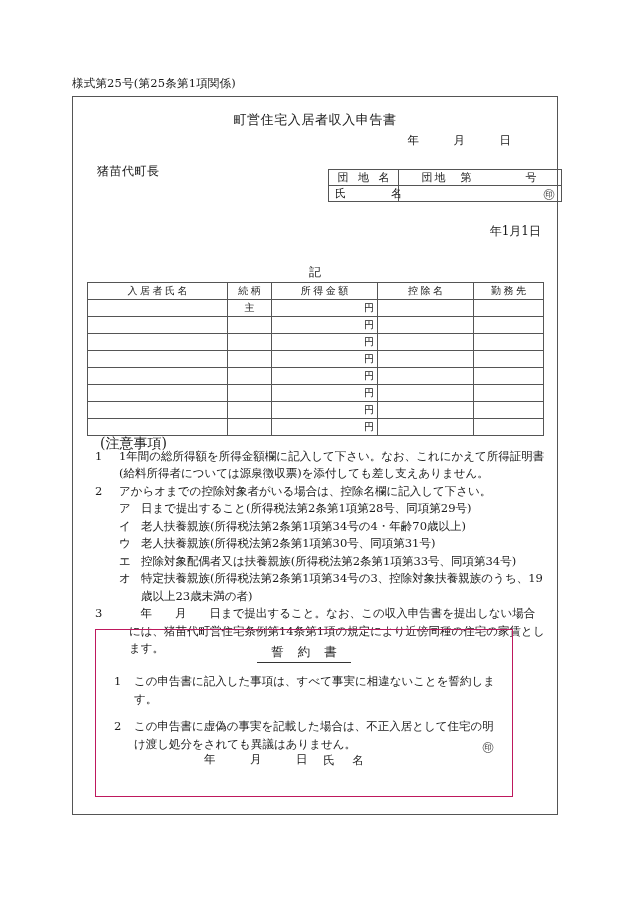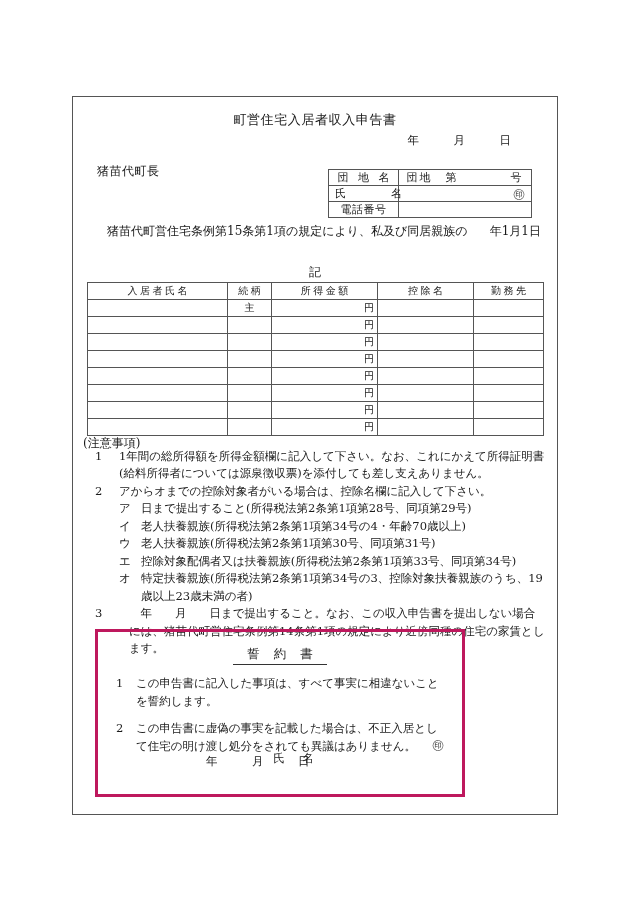--- a/index.html
+++ b/index.html
@@ -60,21 +60,21 @@
     left: 24px;
     top: 66px;
     font-size: 12px;
     letter-spacing: 0.5px;
   }
   
   .info-table {
     position: absolute;
     left: 255px;
     top: 72px;
-    width: 204px;
+    width: 234px;
     border-collapse: collapse;
     font-size: 11px;
     table-layout: fixed;
   }
   .info-table td {
     border: 1px solid #555;
     height: 16px;
     padding: 0 3px;
     box-sizing: border-box;
   }
@@ -146,23 +146,23 @@
   .col-name   { width: 140px; }
   .col-rel    { width: 44px;  }
   .col-amount { width: 106px; }
   .col-ded    { width: 96px;  }
   .col-work   { width: 70px;  }
   .cell-rel    { text-align: center; }
   .cell-amount { text-align: right; padding-right: 6px; }
   
   .notes-head {
     position: absolute;
-    left: 10px;
+    left: 27px;
     top: 338px;
-    font-size: 12px;
+    font-size: 14px;
   }
   .notes {
     position: absolute;
     left: 22px;
     right: 10px;
     top: 351px;
     font-size: 11.5px;
   }
   .note-item {
     display: flex;
@@ -189,23 +189,23 @@
   .sub-mark {
     flex: 0 0 auto;
     width: 22px;
   }
   .sub-body { flex: 1 1 auto; }
   
   .pledge {
     position: absolute;
     left: 22px;
     top: 532px;
-    width: 370px;
+    width: 418px;
     height: 168px;
-    border: 3px solid #be185d;
+    border: 1px solid #be185d;
     box-sizing: border-box;
   }
   .pledge-title {
     position: absolute;
     left: 0; right: 0;
     top: 14px;
     text-align: center;
     font-size: 12.5px;
   }
   .pledge-title span {
@@ -250,20 +250,21 @@
     text-align: left;
   }
   .pledge-sign .nm { letter-spacing: 3px; }
   .pledge-sign .seal { float: right; font-size: 12px; }
 </style>
 </head>
 <body>
 
 <div class="page">
 
+  <div class="form-no">様式第25号(第25条第1項関係)</div>
 
   <div class="frame">
 
     <div class="doc-title">町営住宅入居者収入申告書</div>
     <div class="date-line">年　　　月　　　日</div>
     <div class="addressee">猪苗代町長</div>
 
     <table class="info-table">
       <tbody>
         <tr>
@@ -272,33 +273,26 @@
             <span>団地　第　　　　号</span>
           </td>
         </tr>
         <tr>
           <td class="info-label">氏　　　名</td>
           <td class="info-val">
             <span></span>
             <span class="seal">㊞</span>
           </td>
         </tr>
-        <tr>
-          <td class="info-label tight">電話番号</td>
-          <td class="info-val">
-            <span></span>
-          </td>
-        </tr>
       </tbody>
     </table>
 
     <div class="para">
       <span class="l1">
         <span class="tail">年1月1日</span>
-        <span>猪苗代町営住宅条例第15条第1項の規定により、私及び同居親族の</span>
       </span>
     </div>
 
     <div class="kiji">記</div>
 
     <table class="income-table">
       <colgroup>
         <col class="col-name">
           <col class="col-rel">
           <col class="col-amount">

